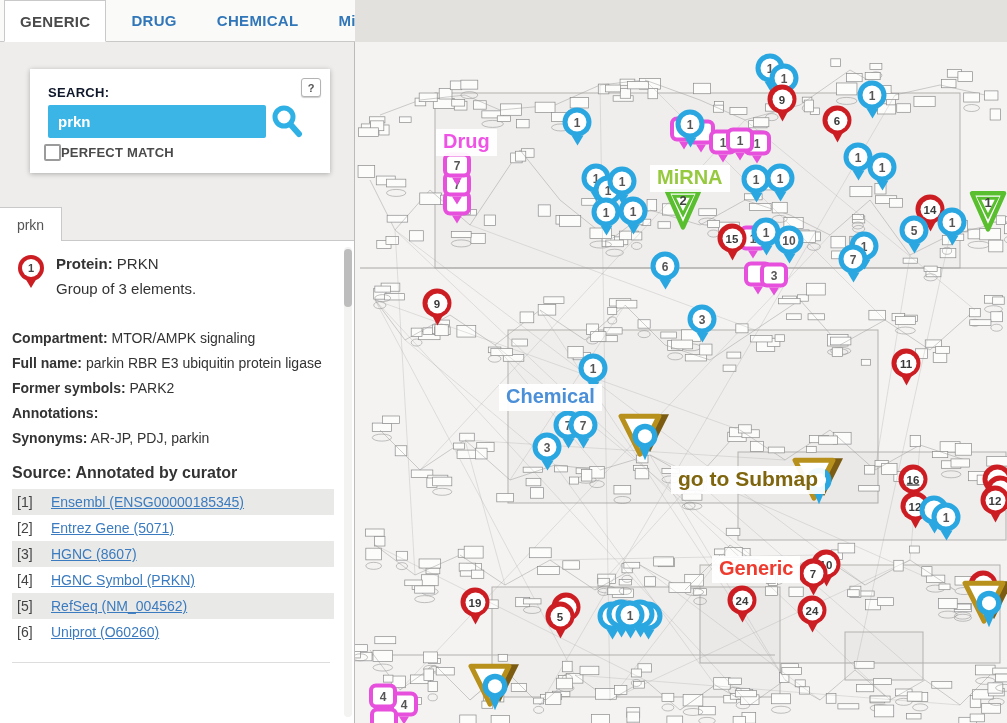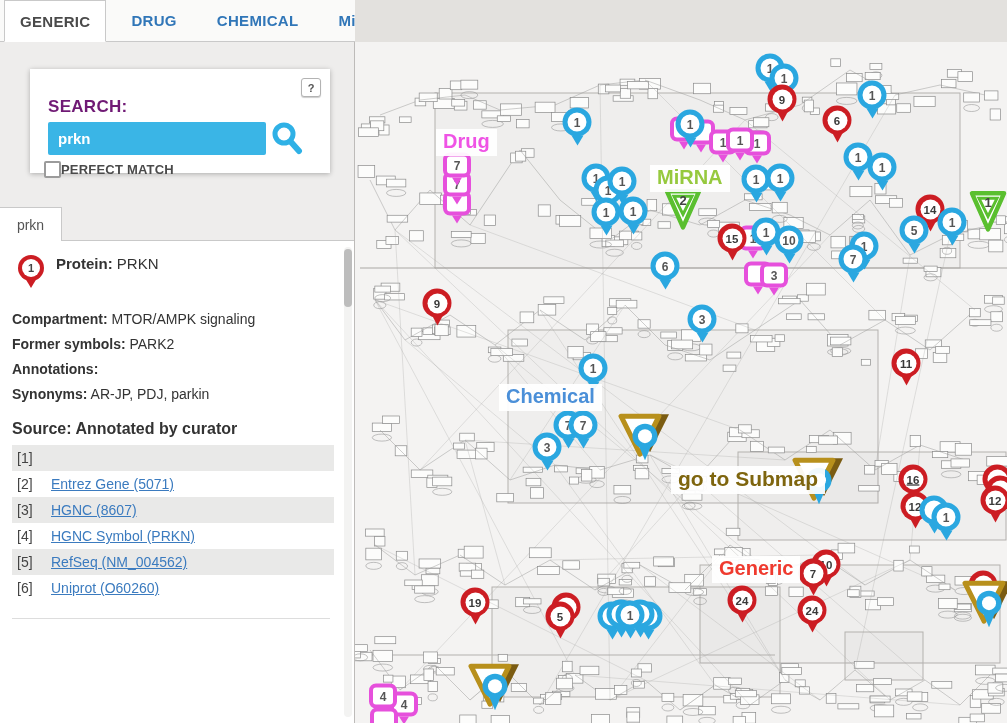--- a/index.html
+++ b/index.html
@@ -11,21 +11,21 @@
   .topbar-left{width:355px;height:42px;background:#fafaf9;border-bottom:1px solid #c9c9c9;display:flex;align-items:stretch;box-sizing:border-box;}
   .topbar-right{flex:1;height:42px;background:#e3e1de;}
   .tab{display:flex;align-items:center;padding:0 15px;font-size:15px;font-weight:700;color:#3076b8;cursor:pointer;letter-spacing:.3px;}
   .tab.active{background:#fff;border:1px solid #c9c9c9;border-bottom:1px solid #fff;margin-bottom:-1px;color:#4a4a4a;margin-left:4px;}
   .tab+.tab{margin-left:10px;}
 
   
   .sidebar{position:absolute;left:0;top:42px;width:355px;bottom:0;background:#eeedec;border-right:1px solid #bdbbb9;box-sizing:border-box;display:flex;flex-direction:column;}
   .search-card{position:relative;margin:27px 25px 0 30px;width:300px;height:104px;background:#fff;box-shadow:0 1px 5px rgba(0,0,0,.28);}
   .help-btn{position:absolute;top:9px;right:9px;width:18px;height:17px;background:#fff;border:1px solid #b3b3b3;border-radius:3px;box-shadow:0 1px 1px rgba(0,0,0,.2);font-size:11px;font-weight:700;color:#555;display:flex;align-items:center;justify-content:center;cursor:pointer;}
-  .search-label{margin:28px 0 4px 18px;font-size:17px;font-weight:700;color:#701a75;letter-spacing:.3px;}
+  .search-label{margin:16px 0 4px 18px;font-size:13px;font-weight:700;color:#0f172a;letter-spacing:.3px;}
   .search-row{margin-left:18px;display:flex;align-items:center;}
   .search-input{width:198px;height:33px;background:#3ab5e6;border:none;border-radius:2px;color:#fff;font-family:"Liberation Sans",sans-serif;font-size:15px;font-weight:700;padding:0 10px;outline:none;}
   .search-input::placeholder{color:#e8f8ff;}
   .mag{margin-left:5px;width:32px;height:34px;cursor:pointer;}
   .perfect-row{margin:6px 0 0 14px;display:flex;align-items:center;}
   .checkbox{width:13px;height:13px;background:#fff;border:2px solid #9b9b9b;border-radius:2px;cursor:pointer;}
   .perfect-label{font-size:13px;font-weight:700;color:#4a4a4a;letter-spacing:.2px;}
 
   .result-tab{margin-top:34px;margin-left:0;width:61px;height:33px;background:#fff;border:1px solid #c9c9c9;border-left:none;border-bottom:none;display:flex;align-items:center;justify-content:center;font-size:14px;color:#555;position:relative;z-index:2;cursor:pointer;}
   .result-panel{flex:1;background:#fff;border-top:1px solid #c9c9c9;margin-top:-1px;position:relative;padding:12px 20px 0 12px;overflow:hidden;}
@@ -100,35 +100,38 @@
 
     <div class="result-tab">prkn</div>
 
     <div class="result-panel">
       <div class="result-head">
         <div class="rpin">
             <span>1</span>
           </div>
         <div class="rh-text">
           <div><b>Protein:</b> <span>PRKN</span></div>
+          <div style="margin-top:3px;">Group of 3 elements.</div>
         </div>
       </div>
 
       <div class="fields" id="fields">
           <div class="field"><b>Compartment:</b> MTOR/AMPK signaling</div>
+          <div class="field"><b>Full name:</b> parkin RBR E3 ubiquitin protein ligase</div>
           <div class="field"><b>Former symbols:</b> PARK2</div>
           <div class="field"><b>Annotations:</b> </div>
           <div class="field"><b>Synonyms:</b> AR-JP, PDJ, parkin</div>
         </div>
 
       <div class="source-line">Source: Annotated by curator</div>
 
       <div class="ann-list" id="annlist">
           <div class="ann-row odd">
             <span class="ann-num">[1]</span>
+            <a class="ann-link">Ensembl (ENSG00000185345)</a>
           </div>
           <div class="ann-row">
             <span class="ann-num">[2]</span>
             <a class="ann-link">Entrez Gene (5071)</a>
           </div>
           <div class="ann-row odd">
             <span class="ann-num">[3]</span>
             <a class="ann-link">HGNC (8607)</a>
           </div>
           <div class="ann-row">

